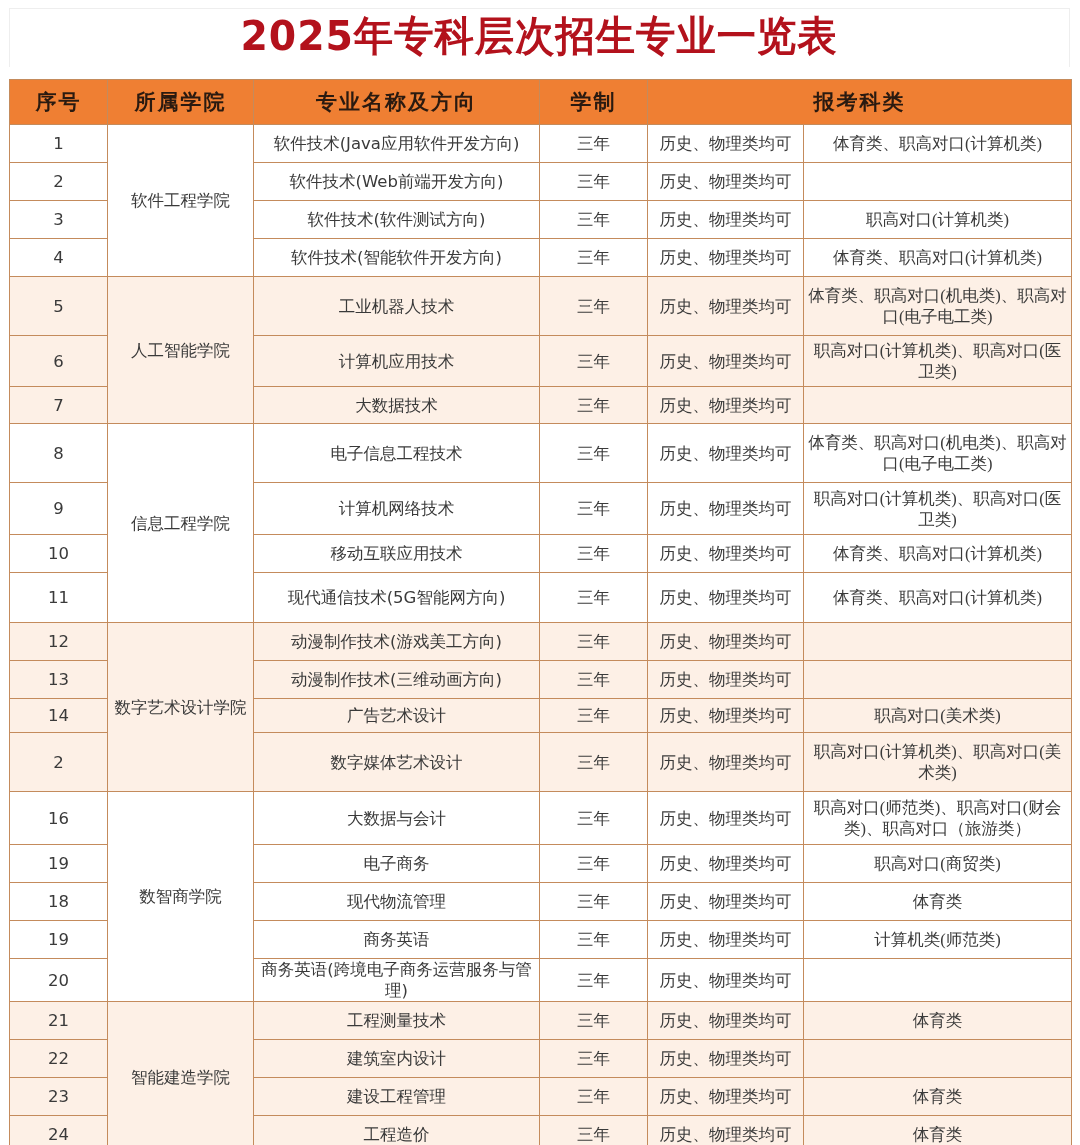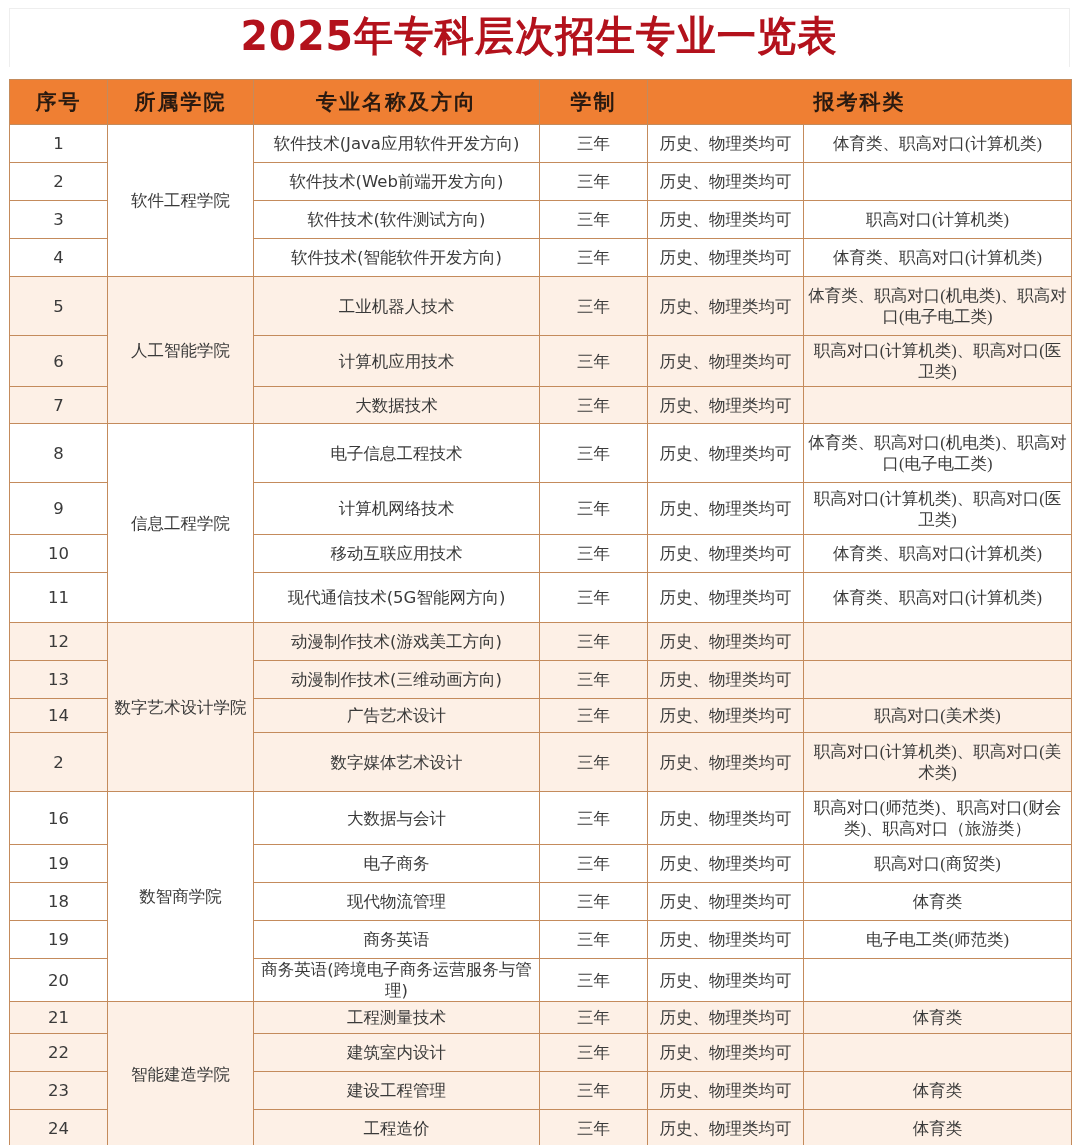--- a/index.html
+++ b/index.html
@@ -190,30 +190,30 @@
         <td class="major">现代物流管理</td>
         <td class="dur">三年</td>
         <td class="subj">历史、物理类均可</td>
         <td class="extra">体育类</td>
       </tr>
       <tr class="g-white" style="height: 38px;">
         <td class="seq">19</td>
         <td class="major">商务英语</td>
         <td class="dur">三年</td>
         <td class="subj">历史、物理类均可</td>
-        <td class="extra">电子电工类(师范类)</td>
+        <td class="extra">计算机类(师范类)</td>
       </tr>
       <tr class="g-white" style="height: 36px;">
         <td class="seq">20</td>
         <td class="major">商务英语(跨境电子商务运营服务与管理)</td>
         <td class="dur">三年</td>
         <td class="subj">历史、物理类均可</td>
         <td class="extra"></td>
       </tr>
-      <tr class="g-peach" style="height: 32px;">
+      <tr class="g-peach" style="height: 38px;">
         <td class="seq">21</td>
         <td class="college" rowspan="4">智能建造学院</td>
         <td class="major">工程测量技术</td>
         <td class="dur">三年</td>
         <td class="subj">历史、物理类均可</td>
         <td class="extra">体育类</td>
       </tr>
       <tr class="g-peach" style="height: 38px;">
         <td class="seq">22</td>
         <td class="major">建筑室内设计</td>

